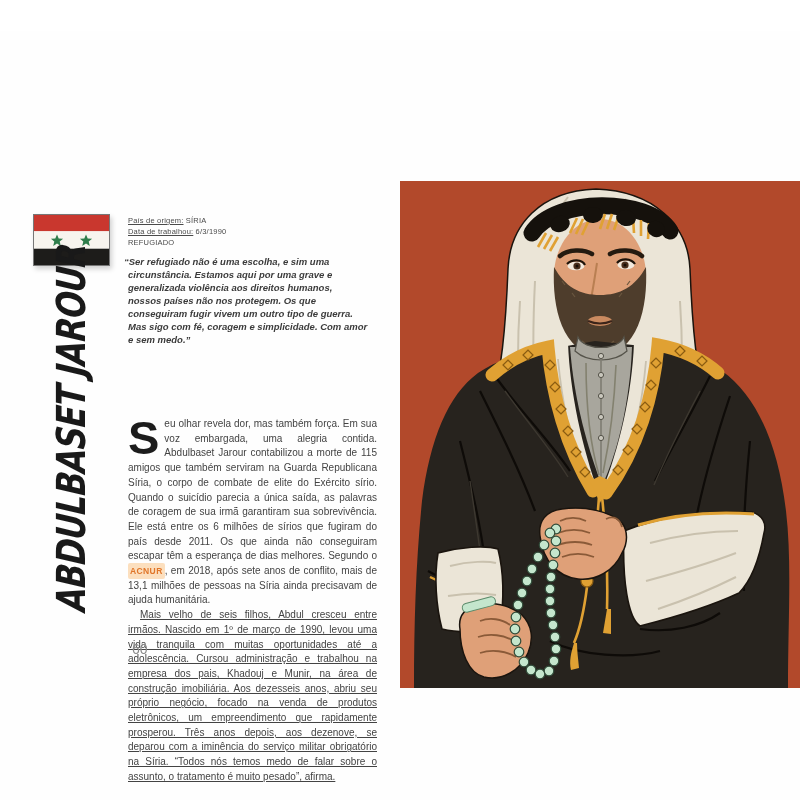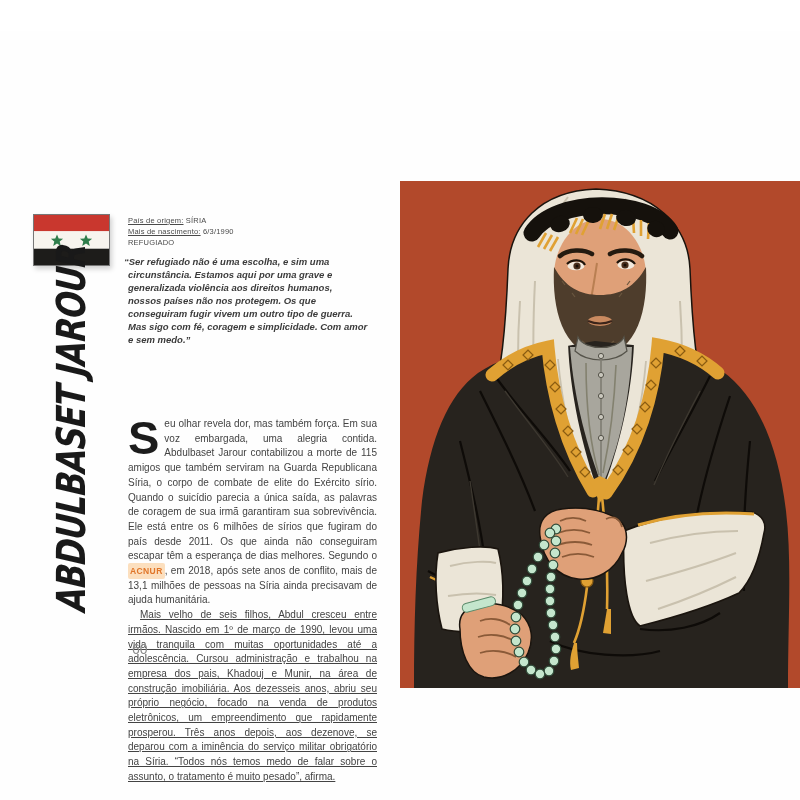--- a/index.html
+++ b/index.html
@@ -40,21 +40,21 @@
       <g style="fill:var(--flag-star_green,#2f7d4b)">
         <path d="M24 20.5 l1.7 4.1 4.4 .2 -3.4 2.8 1.1 4.3 -3.8 -2.4 -3.8 2.4 1.1 -4.3 -3.4 -2.8 4.4 -.2 Z"></path>
         <path d="M53 20.5 l1.7 4.1 4.4 .2 -3.4 2.8 1.1 4.3 -3.8 -2.4 -3.8 2.4 1.1 -4.3 -3.4 -2.8 4.4 -.2 Z"></path>
       </g>
       <rect x="0.5" y="0.5" width="76" height="51" fill="none" style="stroke:var(--flag-border,#777)" stroke-width="1"></rect>
     </svg>
   </div>
 
   <div class="info">
     <div><span class="lbl">País de origem:</span><span> SÍRIA</span></div>
-    <div><span class="lbl">Mais de nascimento:</span><span> 6/3/1990</span></div>
+    <div><span class="lbl">Data de trabalhou:</span><span> 6/3/1990</span></div>
     <div>REFUGIADO</div>
   </div>
 
   <div class="quote">“Ser refugiado não é uma escolha, e sim uma circunstância. Estamos aqui por uma grave e generalizada violência aos direitos humanos, nossos países não nos protegem. Os que conseguiram fugir vivem um outro tipo de guerra. Mas sigo com fé, coragem e simplicidade. Com amor e sem medo.”</div>
 
   <div class="vtitle">ABDULBASET JAROUR</div>
 
   <div class="body-text">
     <p><span class="dropcap">S</span><span>eu olhar revela dor, mas também força. Em sua voz embargada, uma alegria contida. Abdulbaset Jarour contabilizou a morte de 115 amigos que também serviram na Guarda Republicana Síria, o corpo de combate de elite do Exército sírio. Quando o suicídio parecia a única saída, as palavras de coragem de sua irmã garantiram sua sobrevivência. Ele está entre os 6 milhões de sírios que fugiram do país desde 2011. Os que ainda não conseguiram escapar têm a esperança de dias melhores. Segundo o </span><span class="acnur">ACNUR</span><span>, em 2018, após sete anos de conflito, mais de 13,1 milhões de pessoas na Síria ainda precisavam de ajuda humanitária.</span></p>
     <p>Mais velho de seis filhos, Abdul cresceu entre irmãos. Nascido em 1º de março de 1990, levou uma vida tranquila com muitas oportunidades até a adolescência. Cursou administração e trabalhou na empresa dos pais, Khadouj e Munir, na área de construção imobiliária. Aos dezesseis anos, abriu seu próprio negócio, focado na venda de produtos eletrônicos, um empreendimento que rapidamente prosperou. Três anos depois, aos dezenove, se deparou com a iminência do serviço militar obrigatório na Síria. “Todos nós temos medo de falar sobre o assunto, o tratamento é muito pesado”, afirma.</p>

